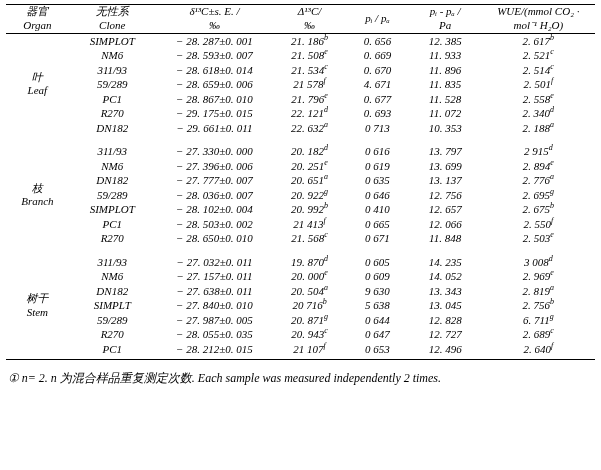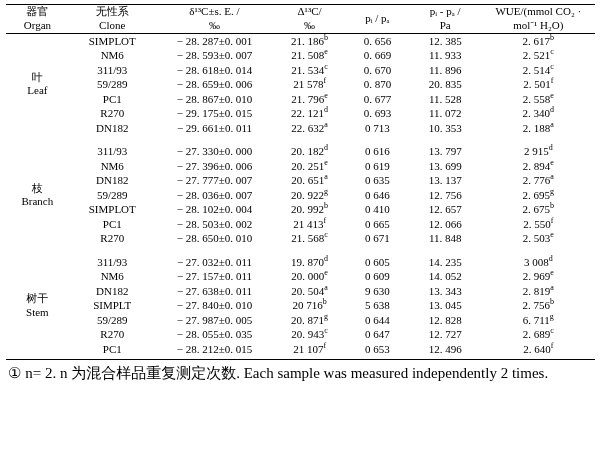--- a/index.html
+++ b/index.html
@@ -13,20 +13,21 @@
     font-family: "Liberation Serif", serif;
     color: #000000;
     overflow: hidden;
   }
   .sheet {
     width: 503px;
     height: 470px;
     position: relative;
     box-sizing: border-box;
     padding: 4px 6px 0 6px;
+    font-style: italic;
   }
   table.data {
     width: 589px;
     border-collapse: collapse;
     font-size: 11px;
     table-layout: fixed;
   }
   table.data th, table.data td {
     padding: 0;
     margin: 0;
@@ -70,26 +71,26 @@
     height: 9px;
     line-height: 9px;
     font-size: 1px;
   }
   .sup {
     font-size: 8px;
     vertical-align: super;
     line-height: 0;
   }
   .note {
-    font-size: 15px;
+    font-size: 12px;
     margin-top: 3px;
     padding-left: 2px;
     line-height: 1.35;
     border-top: 1.3px solid #000;
-    padding-top: 3px;
+    padding-top: 10px;
     width: 589px;
     box-sizing: border-box;
   }
   .hdr-line1 { display: block; }
   .hdr-line2 { display: block; }
 </style>
 </head>
 <body>
 
 <div class="sheet">
@@ -163,22 +164,22 @@
         <td>− 28. 618±0. 014</td>
         <td><span>21. 534</span><span class="sup">c</span></td>
         <td>0. 670</td>
         <td>11. 896</td>
         <td><span>2. 514</span><span class="sup">c</span></td>
       </tr>
       <tr>
         <td>59/289</td>
         <td>− 28. 659±0. 006</td>
         <td><span>21 578</span><span class="sup">f</span></td>
-        <td>0. 870</td>
-        <td>20. 835</td>
+        <td>4. 671</td>
+        <td>11. 835</td>
         <td><span>2. 501</span><span class="sup">f</span></td>
       </tr>
       <tr>
         <td>PC1</td>
         <td>− 28. 867±0. 010</td>
         <td><span>21. 796</span><span class="sup">e</span></td>
         <td>0. 677</td>
         <td>11. 528</td>
         <td><span>2. 558</span><span class="sup">e</span></td>
       </tr>

